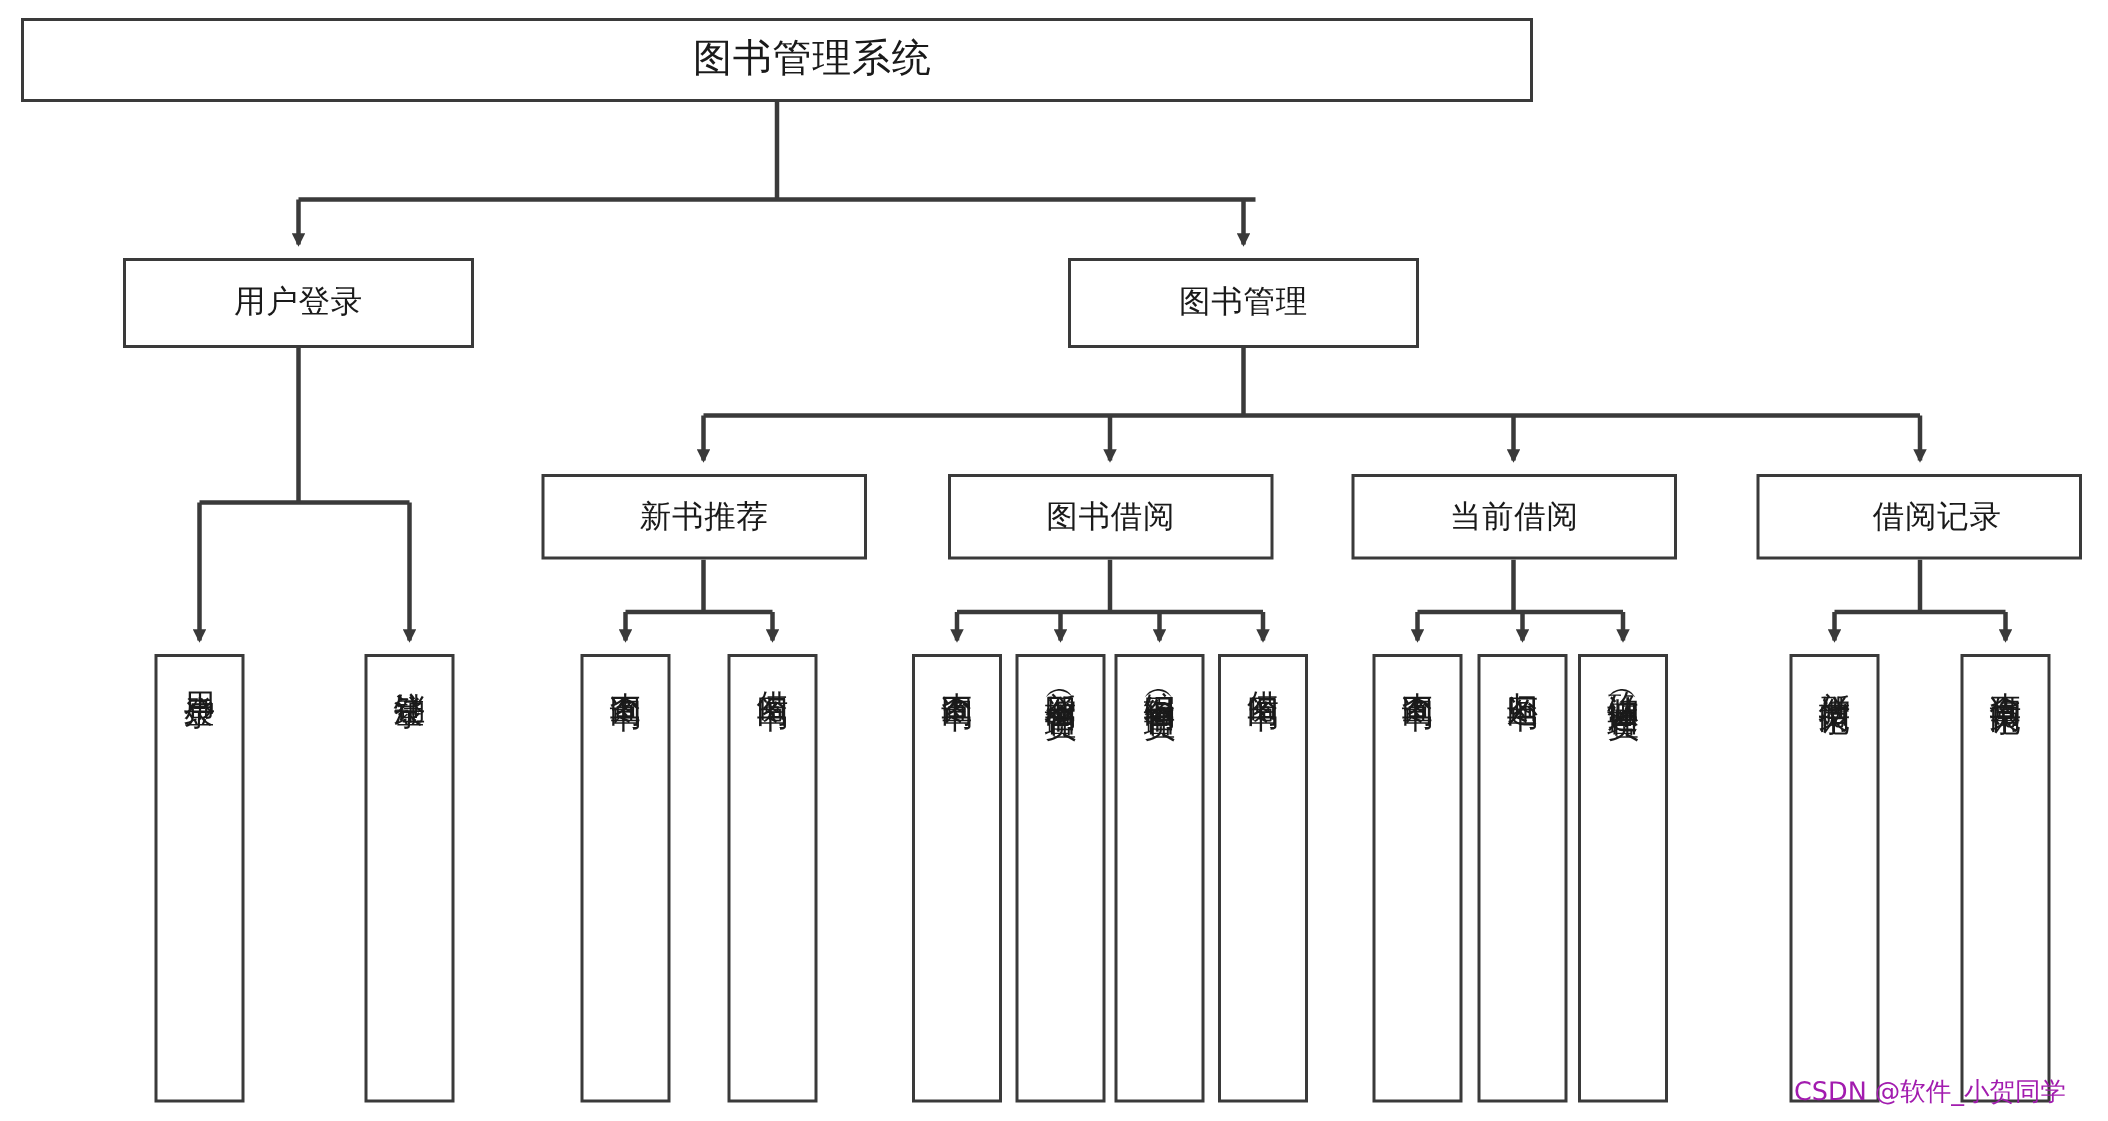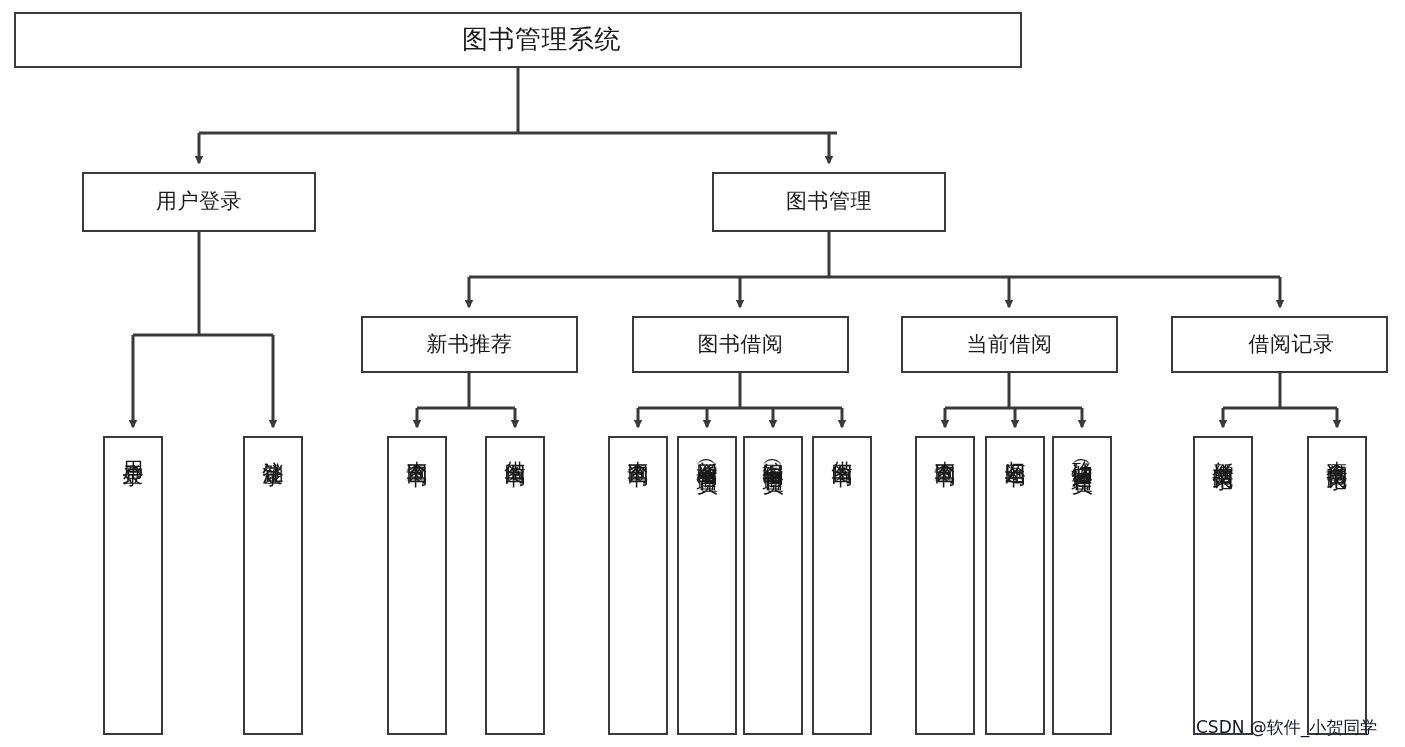--- a/index.html
+++ b/index.html
@@ -61,21 +61,21 @@
   .node-leaf .label {
     writing-mode: vertical-rl;
     text-orientation: upright;
     line-height: 1.05;
     letter-spacing: 2px;
     white-space: nowrap;
   }
   .watermark {
     position: absolute;
     font-size: 17px;
-    color: #0f172a;
+    color: #a21caf;
     white-space: nowrap;
     z-index: 3;
     font-family: "DejaVu Sans", "Liberation Sans", sans-serif;
   }
 </style>
 </head>
 <body>
 
 <div id="canvas">
 

